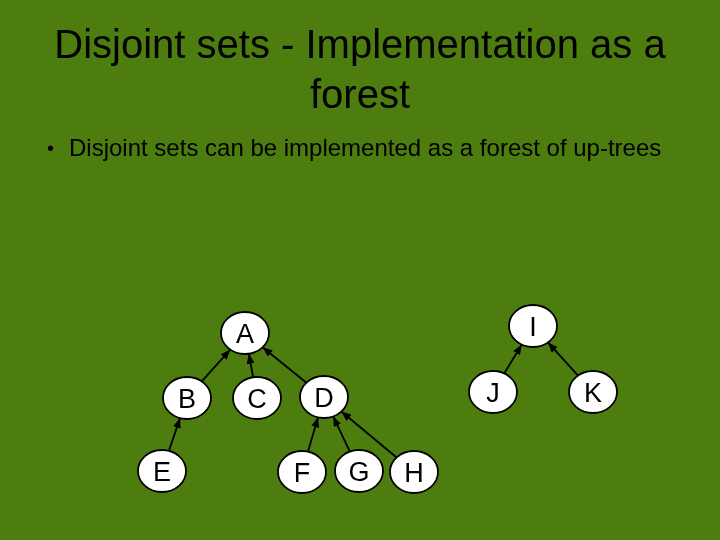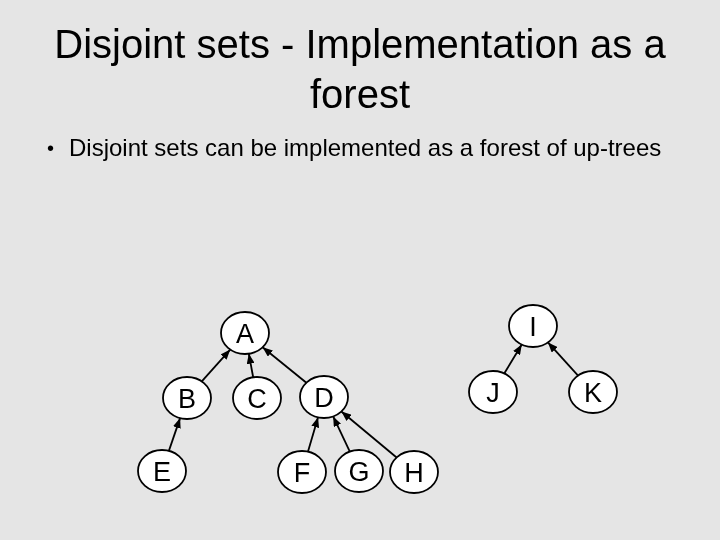--- a/index.html
+++ b/index.html
@@ -10,21 +10,21 @@
   body {
     width: 720px;
     height: 540px;
     font-family: "Liberation Sans", sans-serif;
     color: #000000;
   }
   .slide {
     position: relative;
     width: 720px;
     height: 540px;
-    background: #e5e5e5;
+    background: #4d7c0f;
     overflow: hidden;
   }
   .title {
     padding-top: 19px;
     width: 660px;
     margin: 0 auto;
     text-align: center;
     font-size: 40px;
     line-height: 50px;
     letter-spacing: 0px;

